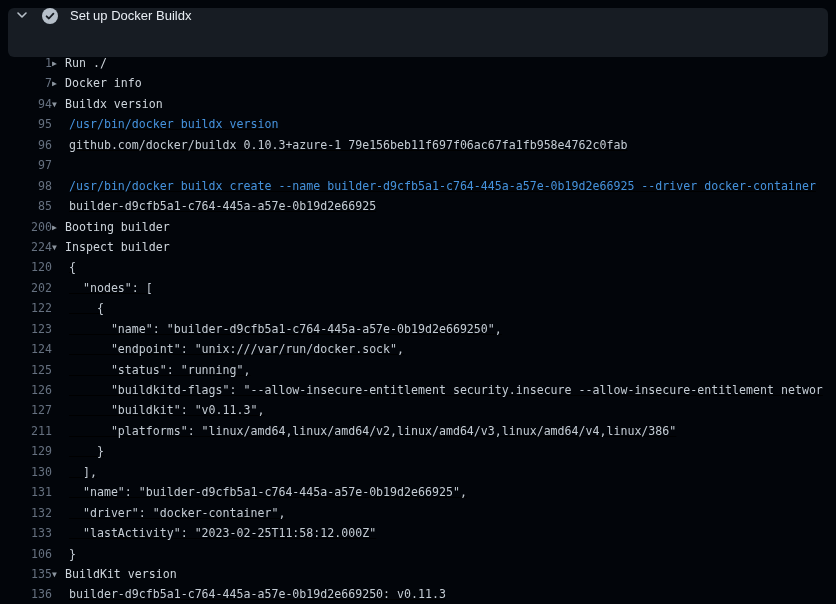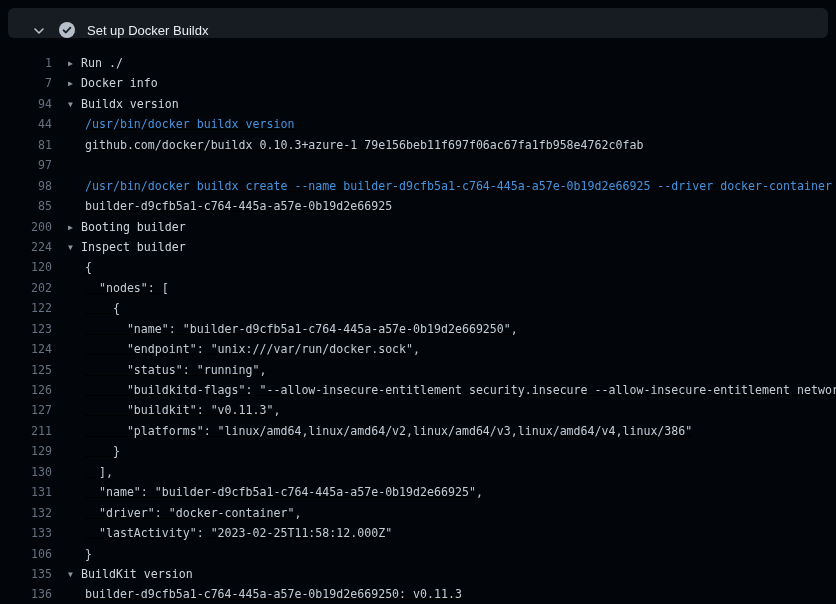--- a/index.html
+++ b/index.html
@@ -5,25 +5,25 @@
   html,body{margin:0;padding:0;}
   body{
     width:836px;height:604px;
     background:#02050a;
     overflow:hidden;
     font-family:"Liberation Sans", sans-serif;
     position:relative;
   }
   
   .step-header{
-    position:absolute;left:8px;top:8px;right:8px;height:30px;
+    position:absolute;left:8px;top:8px;right:8px;height:49px;
     background:#171c23;
     border-radius:6px;
-    display:flex;align-items:flex-end;
-    padding-left:24px;box-sizing:border-box;
+    display:flex;align-items:flex-start;
+    padding-left:7px;box-sizing:border-box;
     cursor:pointer;
   }
   .chev{width:14px;height:14px;flex:0 0 auto;display:block;}
   .status-ico{width:16px;height:16px;flex:0 0 auto;margin-left:13px;display:block;}
   .step-title{
     margin-left:12px;
     color:#e8edf3;
     font-size:13px;
     font-weight:500;
     white-space:nowrap;
@@ -42,21 +42,20 @@
     display:flex;
   }
   .num{
     flex:0 0 52px;width:52px;
     text-align:right;
     color:#667180;
     cursor:pointer;
     user-select:none;
   }
   .content{
-    margin-left:16px;
     white-space:pre;
   }
   .row.group .content{cursor:pointer;}
   .tri{
     display:inline-block;
     font-size:8px;
     color:#8b949e;
     width:9px;
     vertical-align:1px;
   }
@@ -77,22 +76,22 @@
     <circle cx="8" cy="8" r="8" fill="#b6bfc9"></circle>
     <path d="M4.6 8.3 L6.9 10.5 L11.4 5.6" fill="none" stroke="#171c23" stroke-width="1.8" stroke-linecap="round" stroke-linejoin="round"></path>
   </svg>
   <span class="step-title">Set up Docker Buildx</span>
 </div>
 
 <div class="log">
     <div class="row group"><span class="num">1</span><span class="content"><span class="tri">▶</span><span class="label">Run ./</span></span></div>
     <div class="row group"><span class="num">7</span><span class="content"><span class="tri">▶</span><span class="label">Docker info</span></span></div>
     <div class="row group"><span class="num">94</span><span class="content"><span class="tri">▼</span><span class="label">Buildx version</span></span></div>
-    <div class="row command"><span class="num">44</span><span class="content"><span class="txt">/usr/bin/docker buildx version</span></span></div>
-    <div class="row output"><span class="num">81</span><span class="content"><span class="txt">github.com/docker/buildx 0.10.3+azure-1 79e156beb11f697f06ac67fa1fb958e4762c0fab</span></span></div>
+    <div class="row command"><span class="num">95</span><span class="content"><span class="txt">/usr/bin/docker buildx version</span></span></div>
+    <div class="row output"><span class="num">96</span><span class="content"><span class="txt">github.com/docker/buildx 0.10.3+azure-1 79e156beb11f697f06ac67fa1fb958e4762c0fab</span></span></div>
     <div class="row group"><span class="num">97</span></div>
     <div class="row command"><span class="num">98</span><span class="content"><span class="txt">/usr/bin/docker buildx create --name builder-d9cfb5a1-c764-445a-a57e-0b19d2e66925 --driver docker-container</span></span></div>
     <div class="row output"><span class="num">85</span><span class="content"><span class="txt">builder-d9cfb5a1-c764-445a-a57e-0b19d2e66925</span></span></div>
     <div class="row group"><span class="num">200</span><span class="content"><span class="tri">▶</span><span class="label">Booting builder</span></span></div>
     <div class="row group"><span class="num">224</span><span class="content"><span class="tri">▼</span><span class="label">Inspect builder</span></span></div>
     <div class="row output"><span class="num">120</span><span class="content"><span class="txt">{</span></span></div>
     <div class="row output"><span class="num">202</span><span class="content"><span class="txt">  "nodes": [</span></span></div>
     <div class="row output"><span class="num">122</span><span class="content"><span class="txt">    {</span></span></div>
     <div class="row output"><span class="num">123</span><span class="content"><span class="txt">      "name": "builder-d9cfb5a1-c764-445a-a57e-0b19d2e669250",</span></span></div>
     <div class="row output"><span class="num">124</span><span class="content"><span class="txt">      "endpoint": "unix:///var/run/docker.sock",</span></span></div>

